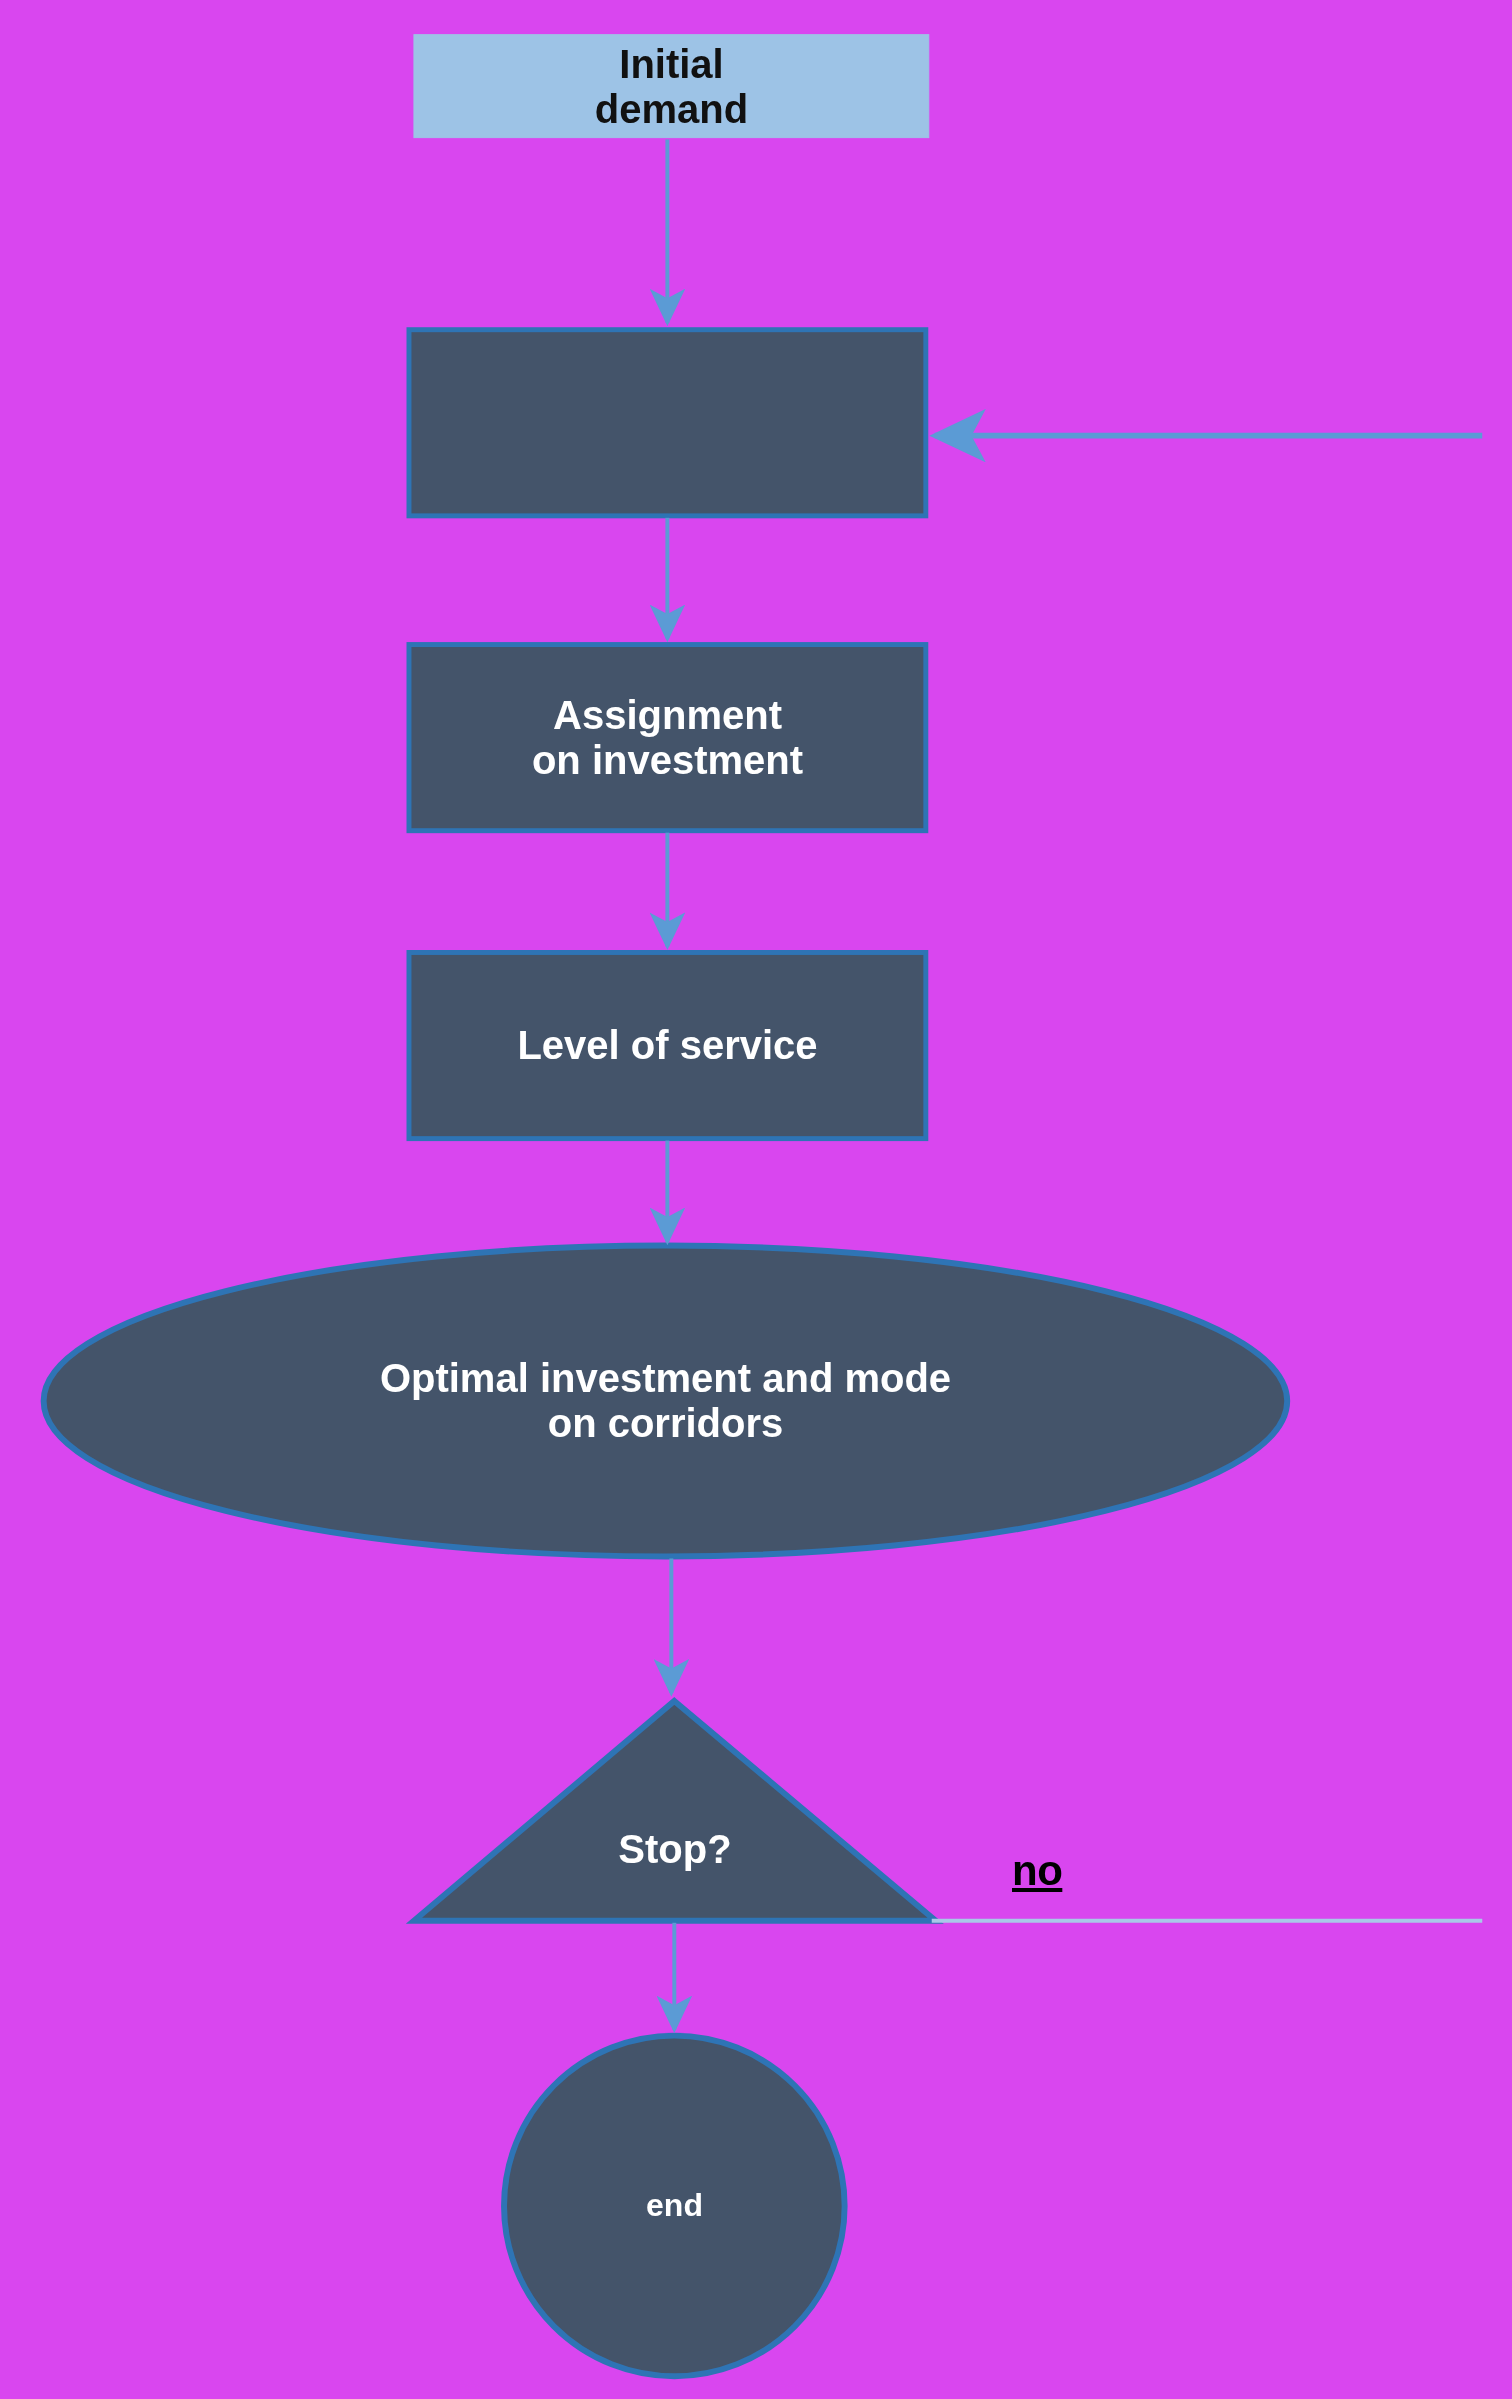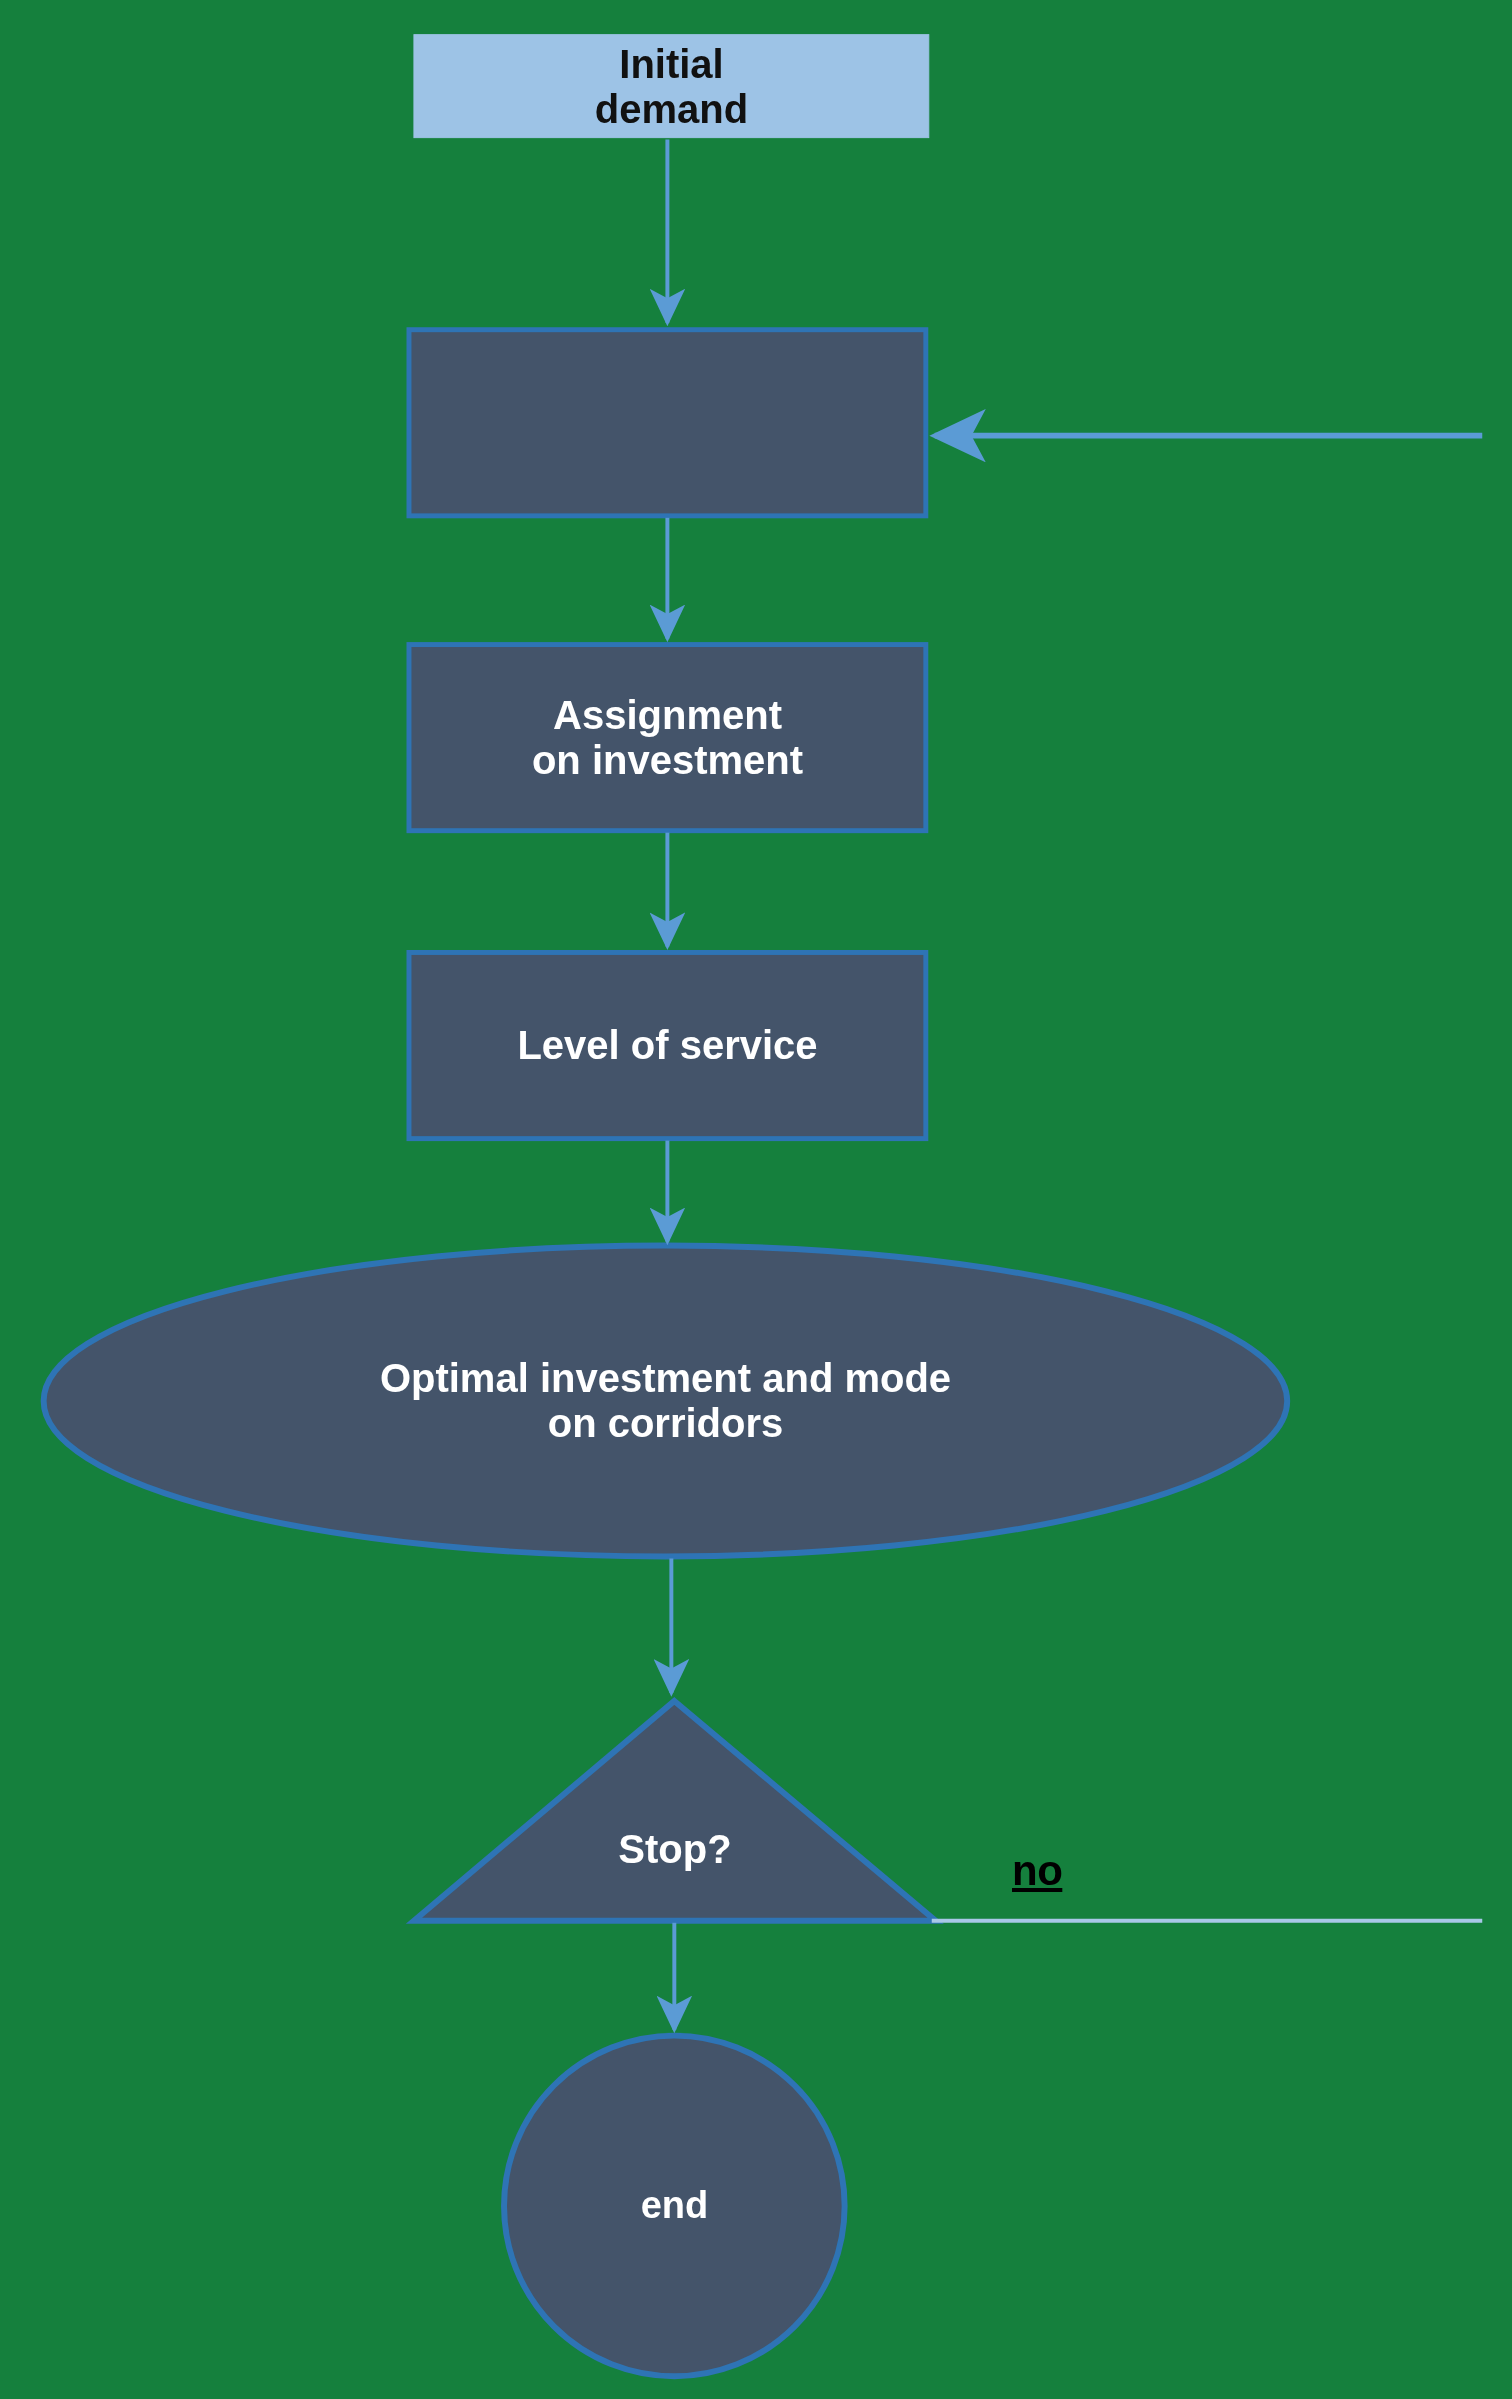--- a/index.html
+++ b/index.html
@@ -7,21 +7,21 @@
     padding: 0;
     background: #ffffff;
   }
   body {
     font-family: "Liberation Sans", sans-serif;
   }
   #canvas {
     position: relative;
     width: 1513px;
     height: 2400px;
-    background: #15803d;
+    background: #d946ef;
     overflow: hidden;
   }
   #flow-svg {
     position: absolute;
     left: 0;
     top: 0;
     width: 1513px;
     height: 2400px;
   }
   .node-label {
@@ -97,18 +97,18 @@
   <div class="node-label label-dark" style="left:409px; top:645px; width:517px; height:186px; font-size:40px;">Assignment
 on investment</div>
 
   <div class="node-label label-dark" style="left:409px; top:952px; width:517px; height:186px; font-size:40px;">Level of service</div>
 
   <div class="node-label label-dark" style="left:44px; top:1245px; width:1243px; height:311px; font-size:40px;">Optimal investment and mode
 on corridors</div>
 
   <div class="node-label label-dark" style="left:414px; top:1810px; width:522px; height:79px; font-size:40px;">Stop?</div>
 
-  <div class="node-label label-dark" style="left:504px; top:2035px; width:341px; height:341px; font-size:38px;">end</div>
+  <div class="node-label label-dark" style="left:504px; top:2035px; width:341px; height:341px; font-size:32px;">end</div>
 
   <div class="edge-label" style="left:1012px; top:1847px; font-size:42px;text-decoration:underline;">no</div>
 
 </div>
 
 
 </body></html>

